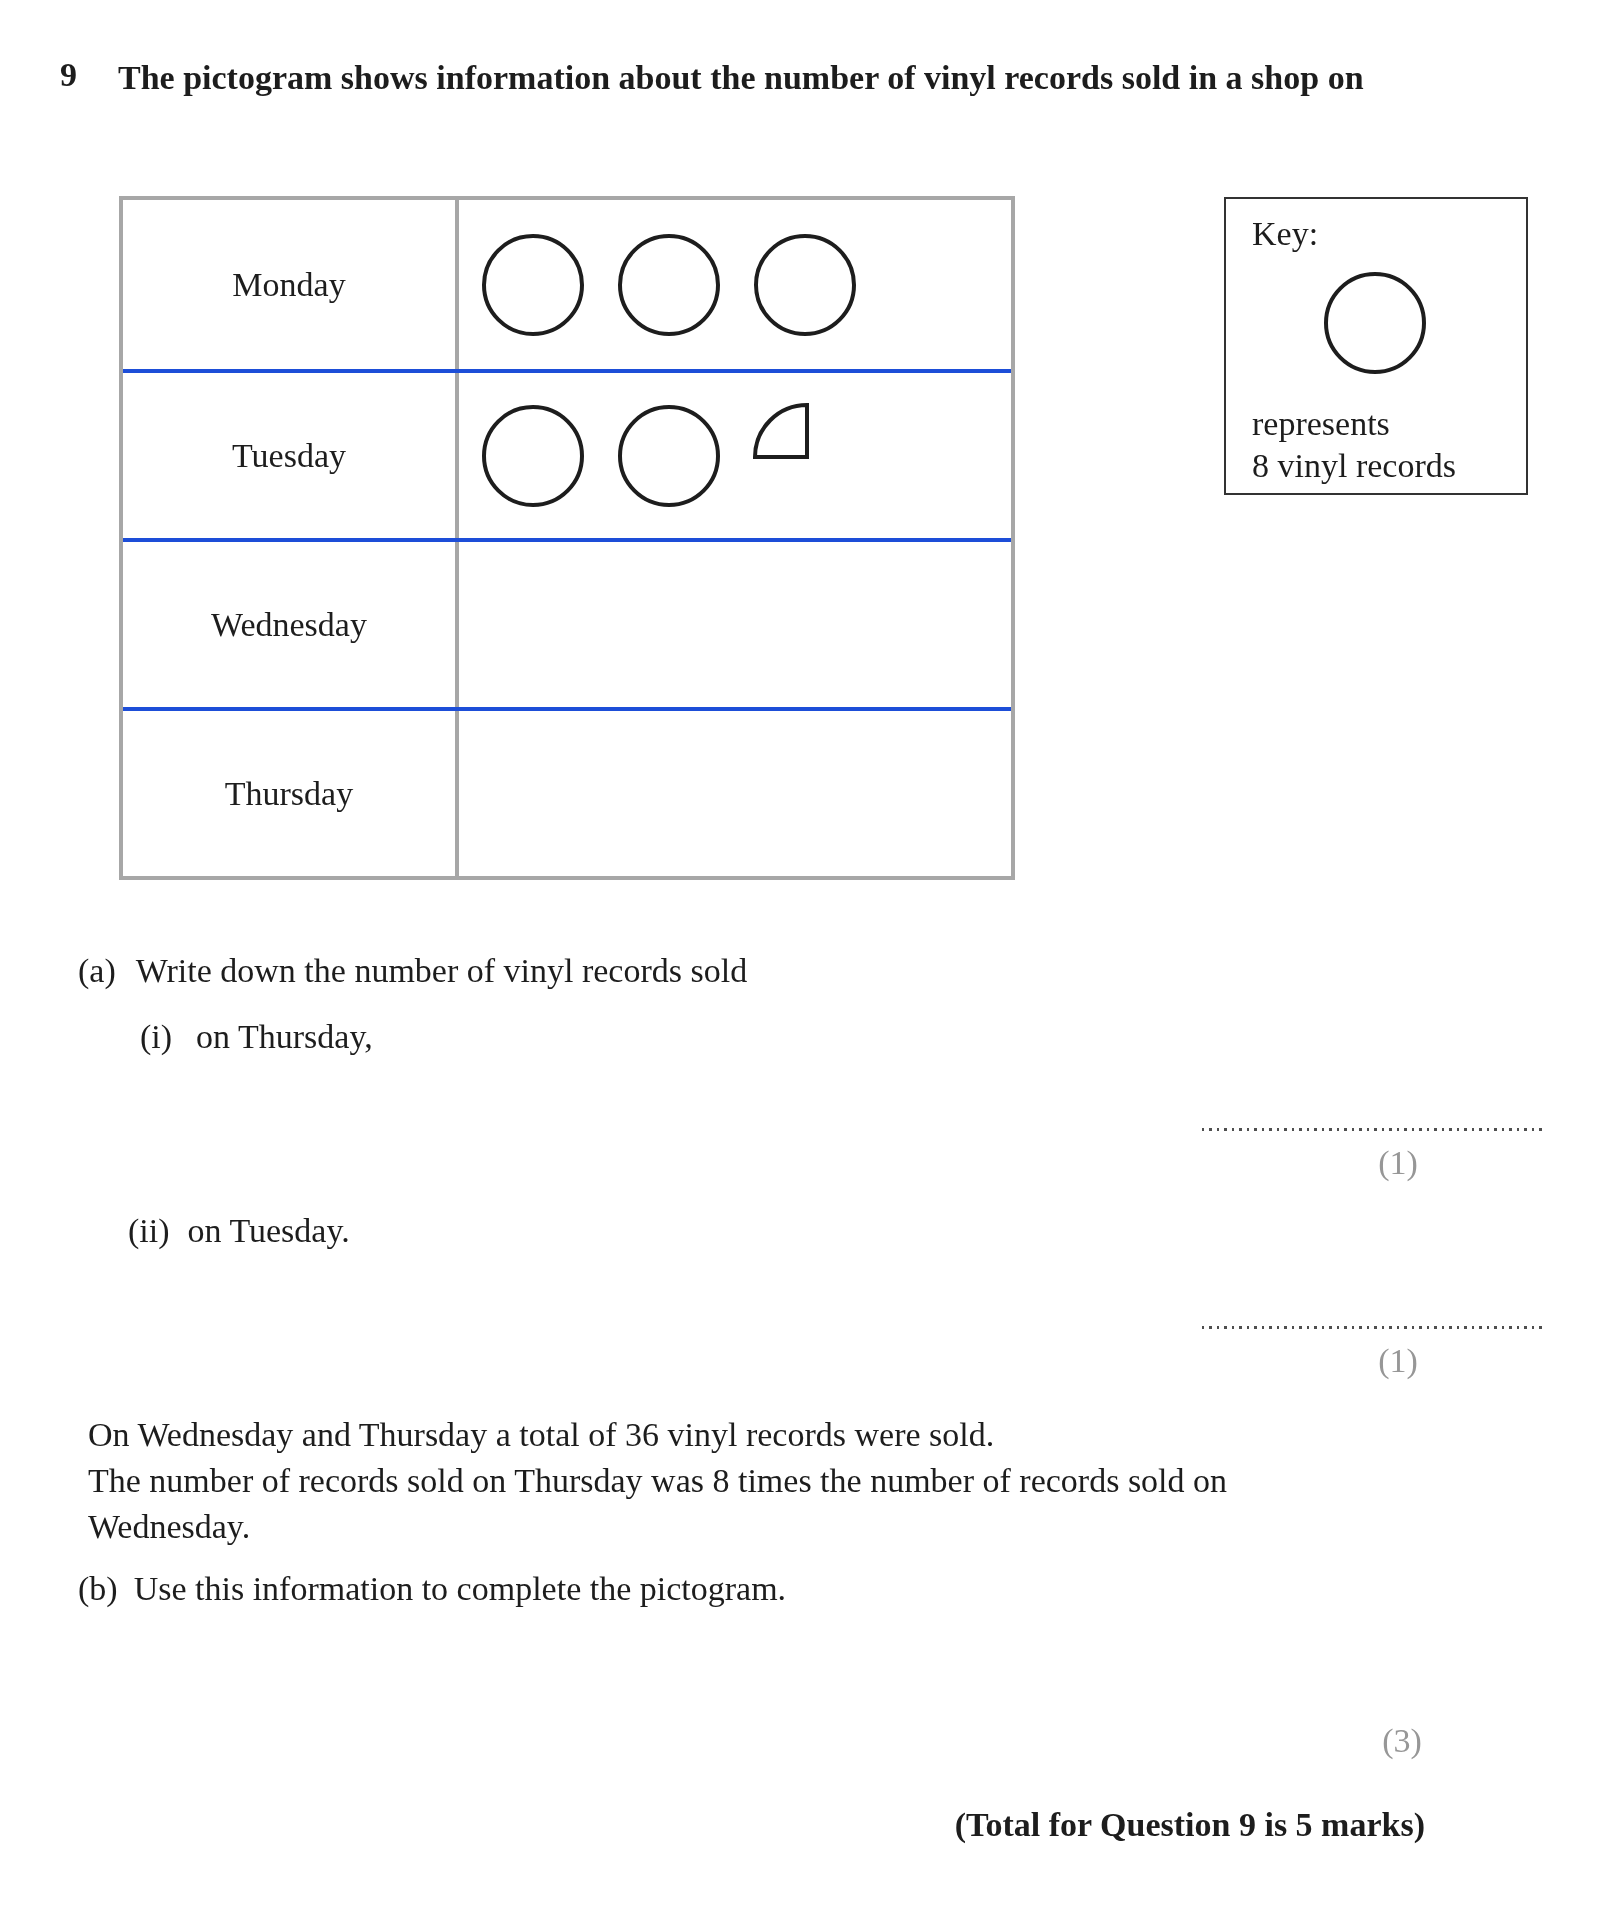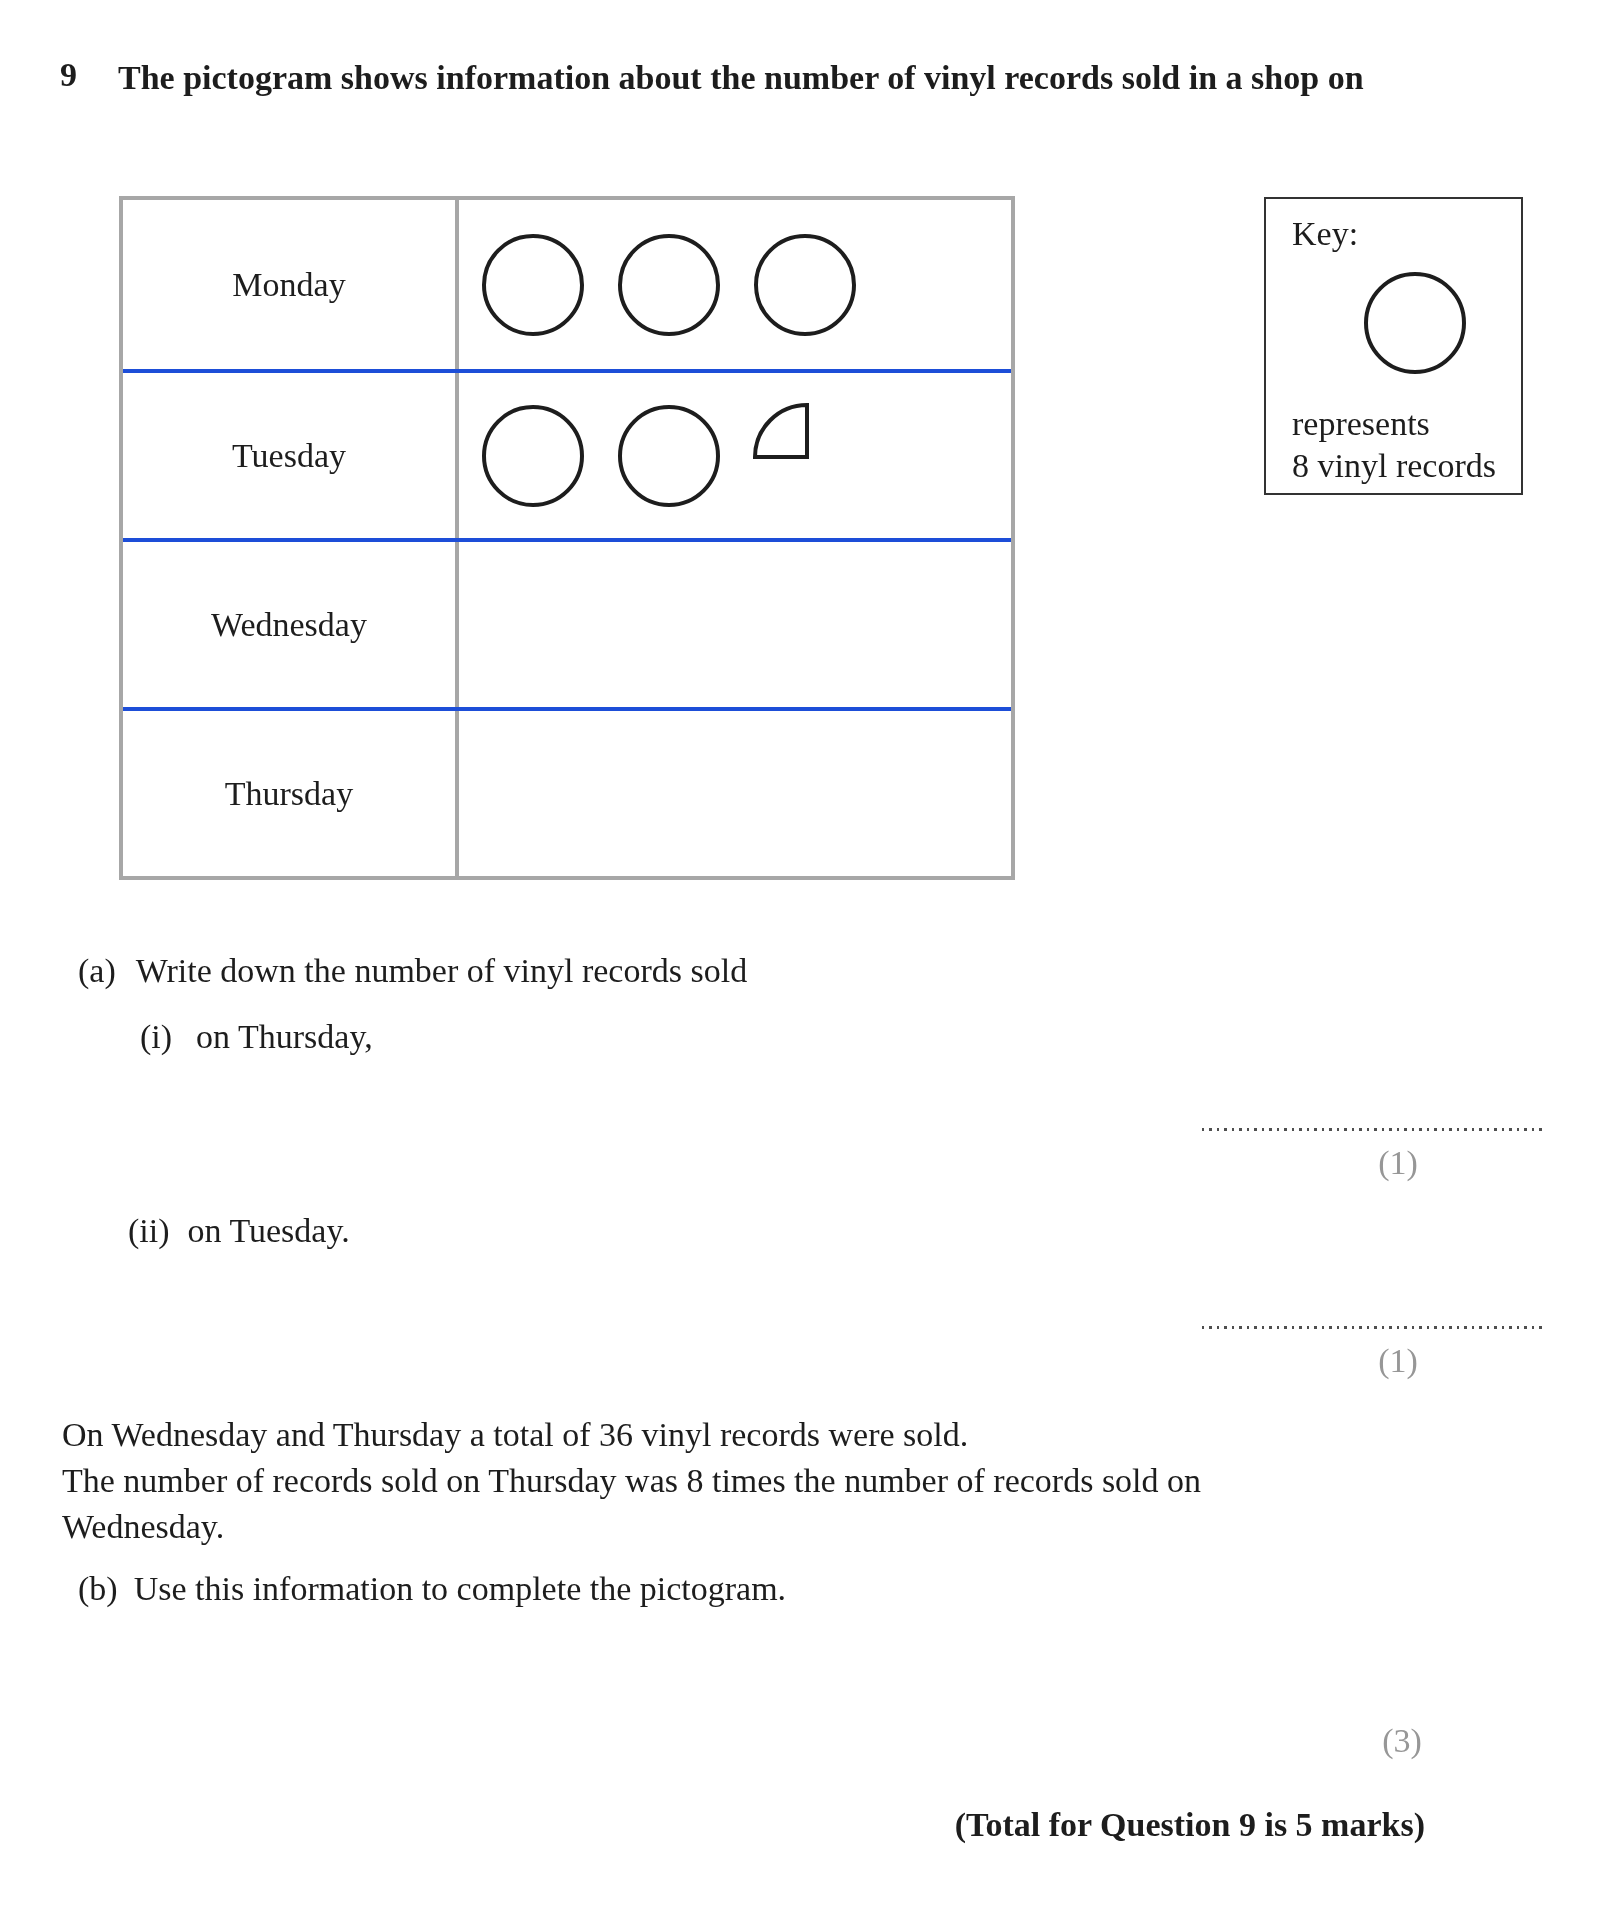--- a/index.html
+++ b/index.html
@@ -38,24 +38,23 @@
   .picons {
     display: flex; align-items: center;
     padding-left: 22px; gap: 32px; min-height: 0;
   }
   .picons svg { flex: 0 0 auto; display: block; }
   .picons svg.quarter { margin-bottom: 50px; }
 
   
   .keybox {
     left: 1224px; top: 197px;
-    width: 259px; height: 298px;
+    width: 304px; height: 298px;
     border: 2px solid #333333;
     box-sizing: border-box;
-    margin-left: 40px;
   }
   .keytitle { position: absolute; left: 26px; top: 16px; }
   .keycircle { position: absolute; left: 97px; top: 72px; }
   .keytext { position: absolute; left: 26px; top: 204px; line-height: 42px; white-space: nowrap; }
 
   
   .partline { display: flex; white-space: nowrap; }
   .partline .plbl { flex: 0 0 auto; }
   .gap20 { gap: 20px; } .gap24 { gap: 24px; } .gap18 { gap: 18px; } .gap16 { gap: 16px; }
 
@@ -142,21 +141,21 @@
   <div class="abs ansline" style="top:1128px;"></div>
   <div class="abs marks" style="left:1348px; top:1144px;">(1)</div>
 
   <div class="abs partline gap18" style="left:128px; top:1212px;">
     <span class="plbl">(ii)</span>
     <span>on Tuesday.</span>
   </div>
   <div class="abs ansline" style="top:1326px;"></div>
   <div class="abs marks" style="left:1348px; top:1342px;">(1)</div>
 
-  <div class="abs" style="left:62px; top:1412px;">
+  <div class="abs" style="left:88px; top:1412px;">
     <div class="infoline">On Wednesday and Thursday a total of 36 vinyl records were sold.</div>
     <div class="infoline">The number of records sold on Thursday was 8 times the number of records sold on</div>
     <div class="infoline">Wednesday.</div>
   </div>
 
   <div class="abs partline gap16" style="left:78px; top:1570px;">
     <span class="plbl">(b)</span>
     <span>Use this information to complete the pictogram.</span>
   </div>
   <div class="abs marks" style="left:1352px; top:1722px;">(3)</div>

